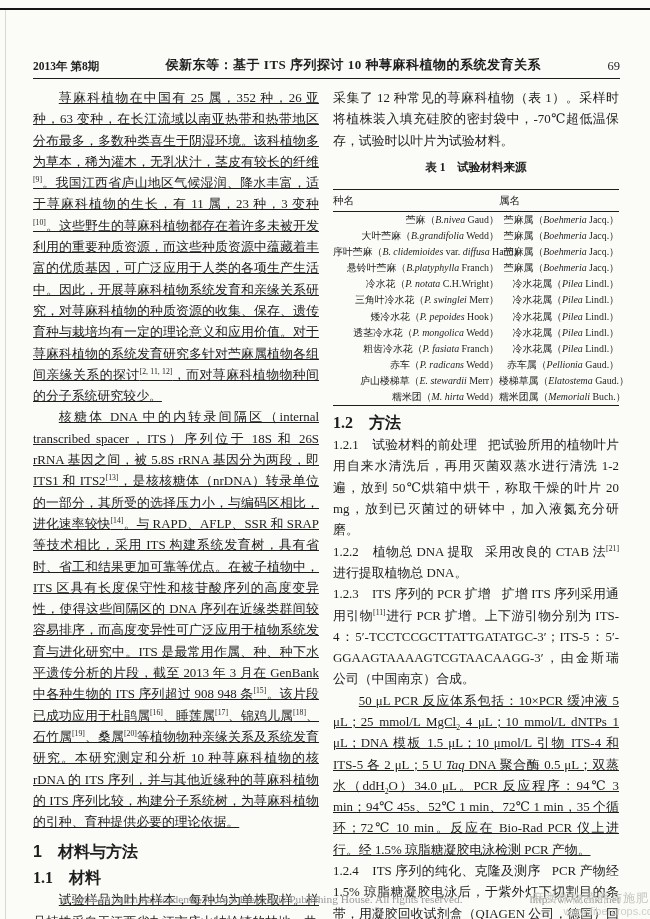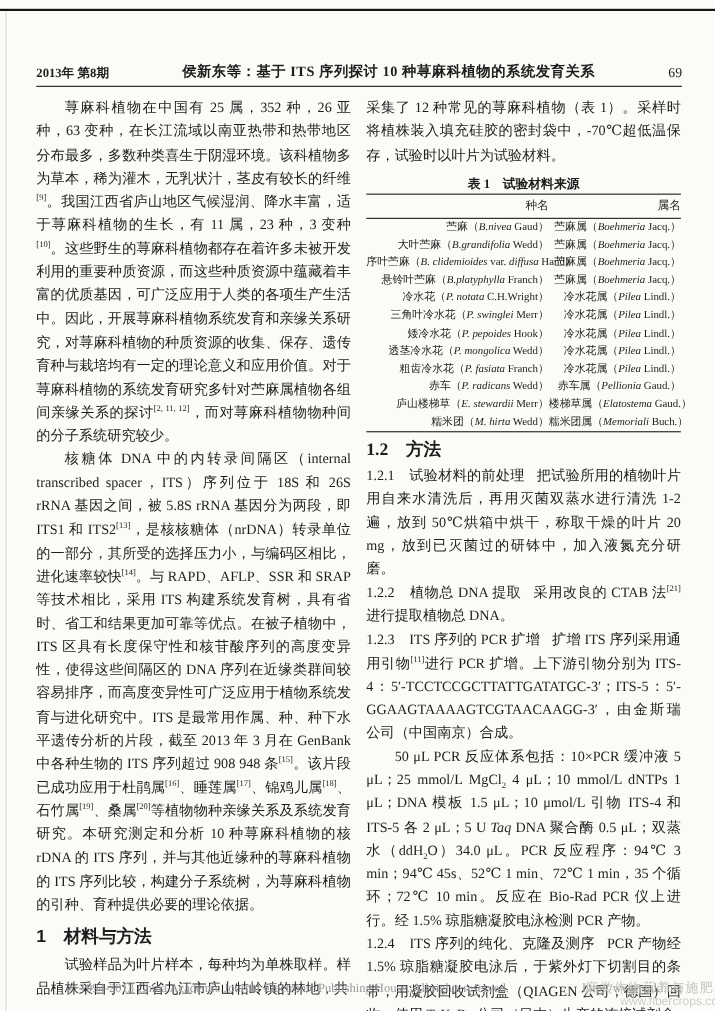--- a/index.html
+++ b/index.html
@@ -17,39 +17,39 @@
   .issue{font-weight:bold;font-size:11.5px;white-space:nowrap;}
   .running-title{flex:1;text-align:center;font-size:13px;font-weight:bold;letter-spacing:.5px;}
   .pageno{font-size:12.5px;white-space:nowrap;}
   .header-rule{position:absolute;top:78px;left:33px;right:30px;height:0;border-top:1.6px solid #1d1d1d;}
   .columns{
     position:absolute;top:88px;left:33px;right:30px;
     display:flex;gap:14px;
   }
   .col{width:286px;font-size:12.9px;line-height:21.3px;text-align:justify;}
   .col p{margin:0;}
-  .indent{text-indent:2em;}
+  .indent{text-indent:2em;text-decoration:underline;}
   sup{font-size:0.60em;line-height:0;vertical-align:super;}
   sub{font-size:0.60em;line-height:0;vertical-align:sub;}
   i{font-style:italic;}
   .h-section{
     font-family:"Liberation Sans","DejaVu Sans",sans-serif;
     font-weight:bold;font-size:16px;margin:9px 0 5px;line-height:20px;text-align:left;
   }
   .h-sub{font-weight:bold;font-size:16px;margin:2px 0 2px;line-height:21px;text-align:left;}
   .runin-head{padding-right:0.85em;}
-  .tbl-title{text-align:center;font-weight:bold;font-size:11.6px;margin:7px 0 0;line-height:17px;}
+  .tbl-title{text-align:center;font-weight:bold;font-size:11.6px;margin:7px 0 13px;line-height:17px;}
   table.materials{
     width:100%;border-collapse:collapse;table-layout:fixed;
     font-size:9.9px;line-height:14.3px;
     border-top:1.6px solid #1d1d1d;border-bottom:1.6px solid #1d1d1d;
     margin-bottom:6px;
   }
   table.materials th{
-    font-weight:normal;text-align:right;font-size:10.6px;
+    font-weight:normal;text-align:left;font-size:10.6px;
     padding:4px 0 3px;border-bottom:1px solid #1d1d1d;
   }
   table.materials td{
     padding:0.9px 0;text-align:right;white-space:nowrap;overflow:visible;
   }
   table.materials col.c1{width:58%;} table.materials col.c2{width:42%;}
   .page-footer{
     position:absolute;left:33px;right:30px;bottom:13px;
     display:flex;justify-content:space-between;
     color:#98989a;font-size:11.4px;line-height:14px;margin-left:28px;
@@ -73,20 +73,21 @@
   <span class="pageno">69</span>
 </div>
 <div class="header-rule"></div>
 
 <div class="columns">
 
   <div class="col">
     <p class="indent">荨麻科植物在中国有 25 属，352 种，26 亚种，63 变种，在长江流域以南亚热带和热带地区分布最多，多数种类喜生于阴湿环境。该科植物多为草本，稀为灌木，无乳状汁，茎皮有较长的纤维<sup>[9]</sup>。我国江西省庐山地区气候湿润、降水丰富，适于荨麻科植物的生长，有 11 属，23 种，3 变种<sup>[10]</sup>。这些野生的荨麻科植物都存在着许多未被开发利用的重要种质资源，而这些种质资源中蕴藏着丰富的优质基因，可广泛应用于人类的各项生产生活中。因此，开展荨麻科植物系统发育和亲缘关系研究，对荨麻科植物的种质资源的收集、保存、遗传育种与栽培均有一定的理论意义和应用价值。对于荨麻科植物的系统发育研究多针对苎麻属植物各组间亲缘关系的探讨<sup>[2, 11, 12]</sup>，而对荨麻科植物物种间的分子系统研究较少。</p>
     <p class="indent">核糖体 DNA 中的内转录间隔区（internal transcribed spacer，ITS）序列位于 18S 和 26S rRNA 基因之间，被 5.8S rRNA 基因分为两段，即 ITS1 和 ITS2<sup>[13]</sup>，是核核糖体（nrDNA）转录单位的一部分，其所受的选择压力小，与编码区相比，进化速率较快<sup>[14]</sup>。与 RAPD、AFLP、SSR 和 SRAP 等技术相比，采用 ITS 构建系统发育树，具有省时、省工和结果更加可靠等优点。在被子植物中，ITS 区具有长度保守性和核苷酸序列的高度变异性，使得这些间隔区的 DNA 序列在近缘类群间较容易排序，而高度变异性可广泛应用于植物系统发育与进化研究中。ITS 是最常用作属、种、种下水平遗传分析的片段，截至 2013 年 3 月在 GenBank 中各种生物的 ITS 序列超过 908 948 条<sup>[15]</sup>。该片段已成功应用于杜鹃属<sup>[16]</sup>、睡莲属<sup>[17]</sup>、锦鸡儿属<sup>[18]</sup>、石竹属<sup>[19]</sup>、桑属<sup>[20]</sup>等植物物种亲缘关系及系统发育研究。本研究测定和分析 10 种荨麻科植物的核 rDNA 的 ITS 序列，并与其他近缘种的荨麻科植物的 ITS 序列比较，构建分子系统树，为荨麻科植物的引种、育种提供必要的理论依据。</p>
     <div class="h-section">1　材料与方法</div>
+    <div class="h-sub">1.1　材料</div>
     <p class="indent">试验样品为叶片样本，每种均为单株取样。样品植株采自于江西省九江市庐山牯岭镇的林地，共</p>
   </div>
 
   <div class="col">
     <p>采集了 12 种常见的荨麻科植物（表 1）。采样时将植株装入填充硅胶的密封袋中，-70℃超低温保存，试验时以叶片为试验材料。</p>
 
     <div class="tbl-title">表 1　试验材料来源</div>
     <table class="materials">
       <colgroup>
           <col class="c1">

